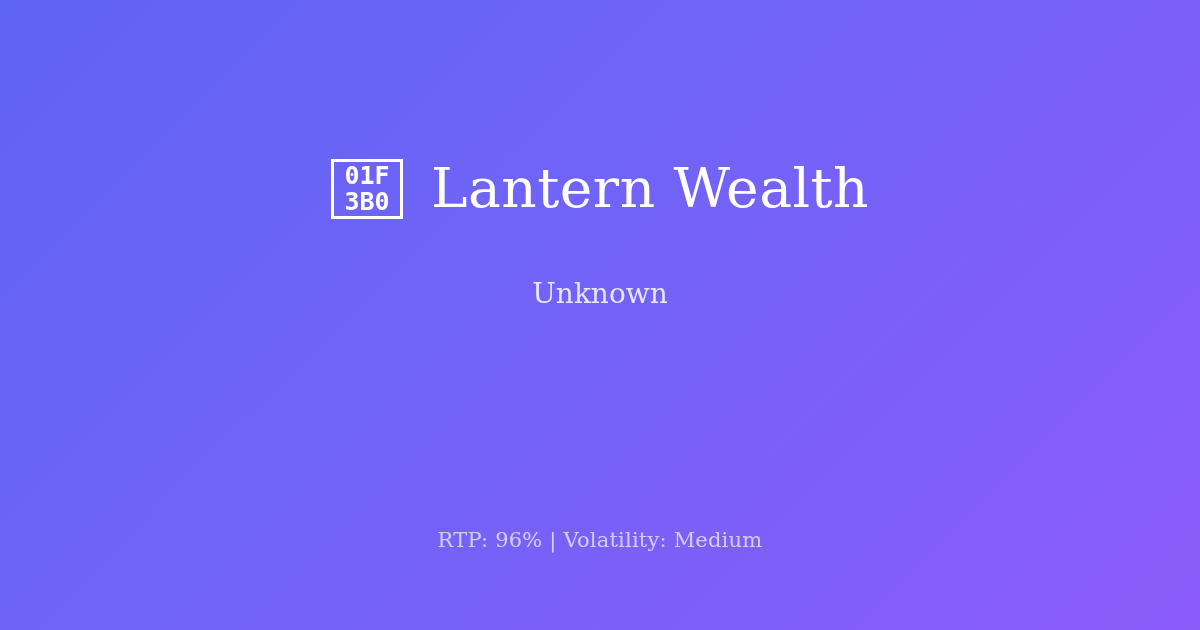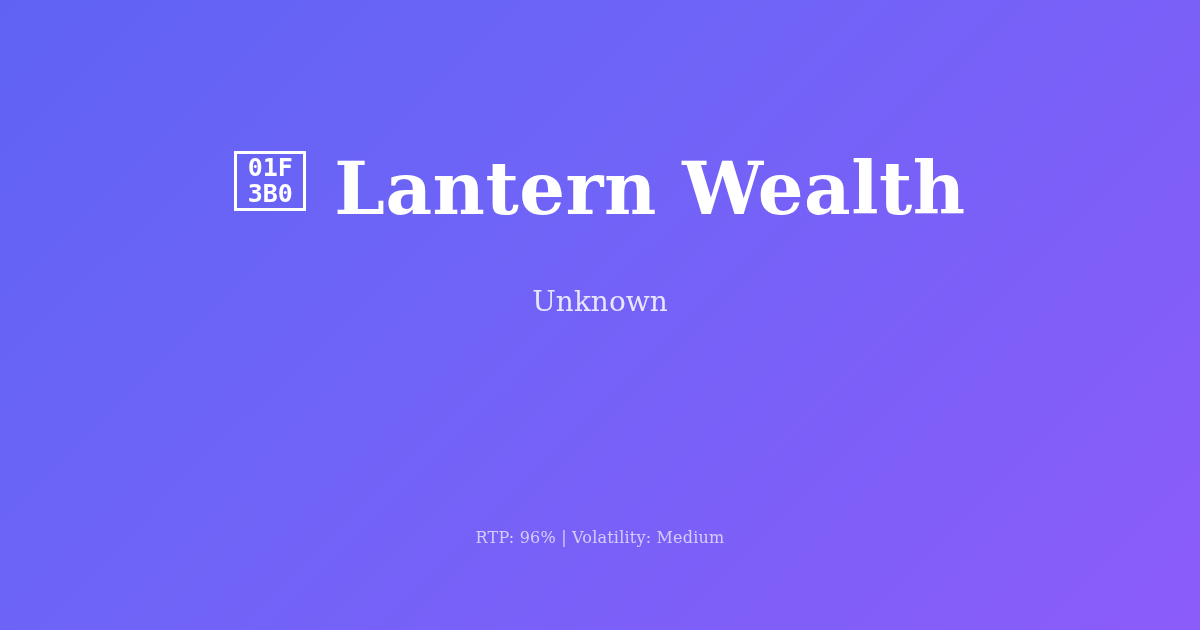--- a/index.html
+++ b/index.html
@@ -32,21 +32,21 @@
     top: 0;
     height: 470px;
     display: flex;
     flex-direction: column;
     align-items: center;
     justify-content: center;
   }
 
   .title-row {
     display: flex;
-    align-items: flex-start;
+    align-items: center;
     justify-content: center;
     gap: 28px;
     white-space: nowrap;
   }
 
   
   .glyph-box {
     width: 72px;
     height: 60px;
     box-sizing: border-box;
@@ -63,22 +63,22 @@
     font-size: 25px;
     font-weight: 700;
     color: #ffffff;
     letter-spacing: 0px;
     line-height: 26px;
     display: block;
   }
 
   .card-title {
     font-family: "DejaVu Serif", "Liberation Serif", serif;
-    font-size: 72px;
-    font-weight: 700;
+    font-size: 55px;
+    font-weight: 400;
     color: #ffffff;
     line-height: 1.05;
     letter-spacing: 0.5px;
     margin: 0;
   }
 
   .card-subtitle {
     font-family: "DejaVu Serif", "Liberation Serif", serif;
     font-size: 28px;
     font-weight: 400;
@@ -90,21 +90,21 @@
 
   .card-footer {
     position: absolute;
     left: 0;
     right: 0;
     top: 528px;
     text-align: center;
   }
   .footer-text {
     font-family: "DejaVu Serif", "Liberation Serif", serif;
-    font-size: 16px;
+    font-size: 21px;
     font-weight: 400;
     color: rgba(255, 255, 255, 0.68);
     line-height: 1.2;
     letter-spacing: 0.2px;
   }
 </style>
 </head>
 <body>
 
 <div class="og-card">

